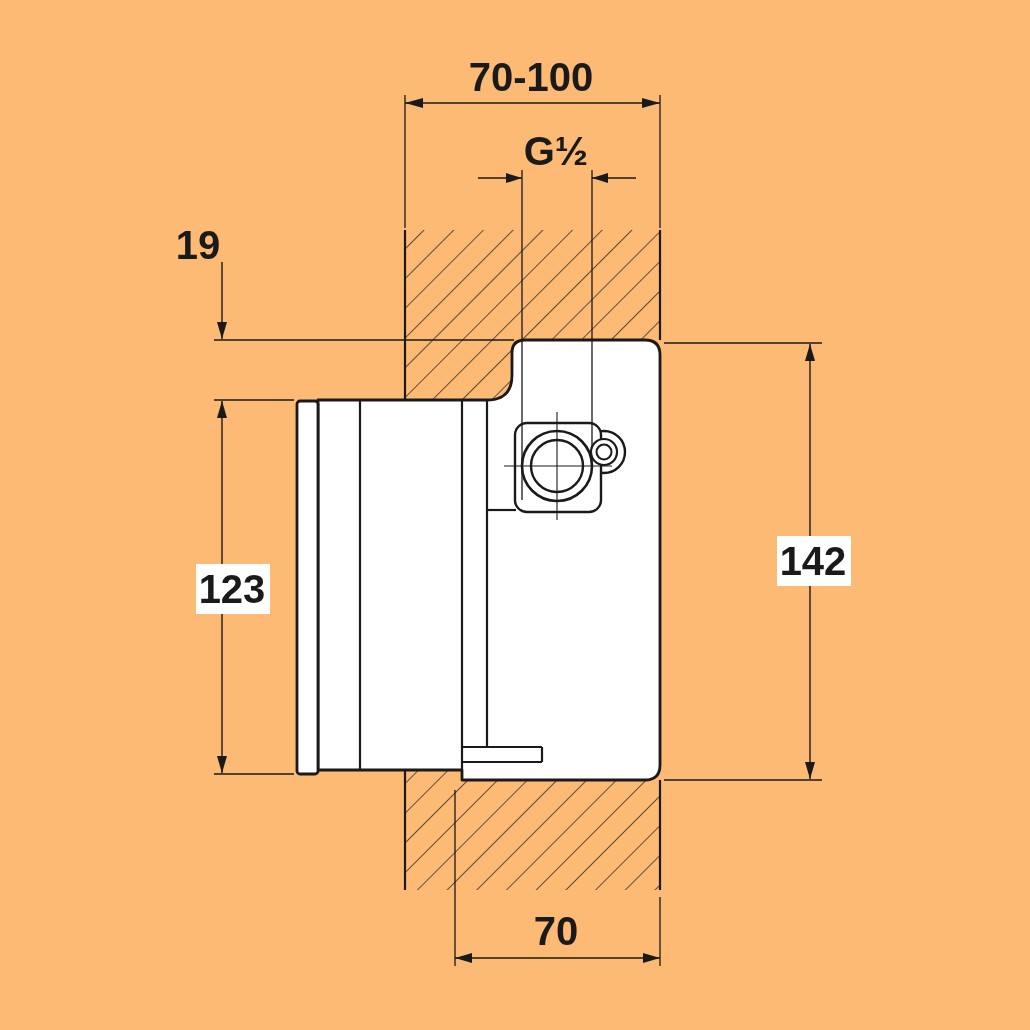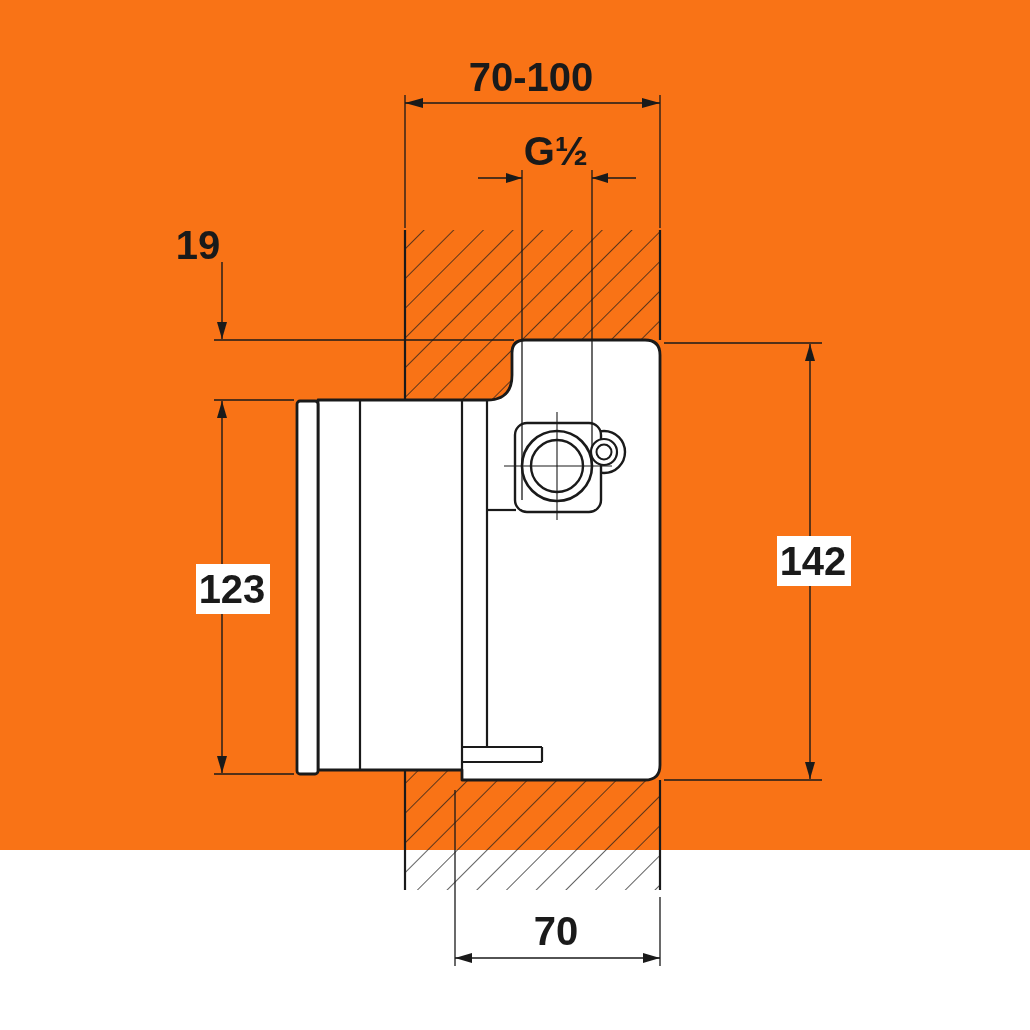--- a/index.html
+++ b/index.html
@@ -7,22 +7,22 @@
     padding: 0;
     background: #ffffff;
     width: 1030px;
     height: 1030px;
     overflow: hidden;
     font-family: "Liberation Sans", sans-serif;
   }
   .stage {
     position: relative;
     width: 1030px;
-    height: 850px;
-    background: #f97316;
+    height: 1030px;
+    background: #fdba74;
   }
   svg { display: block; }
   .dim-text {
     font-family: "Liberation Sans", sans-serif;
     font-size: 40px;
     font-weight: 600;
     fill: #1a1a1a;
   }
 </style>
 </head>

